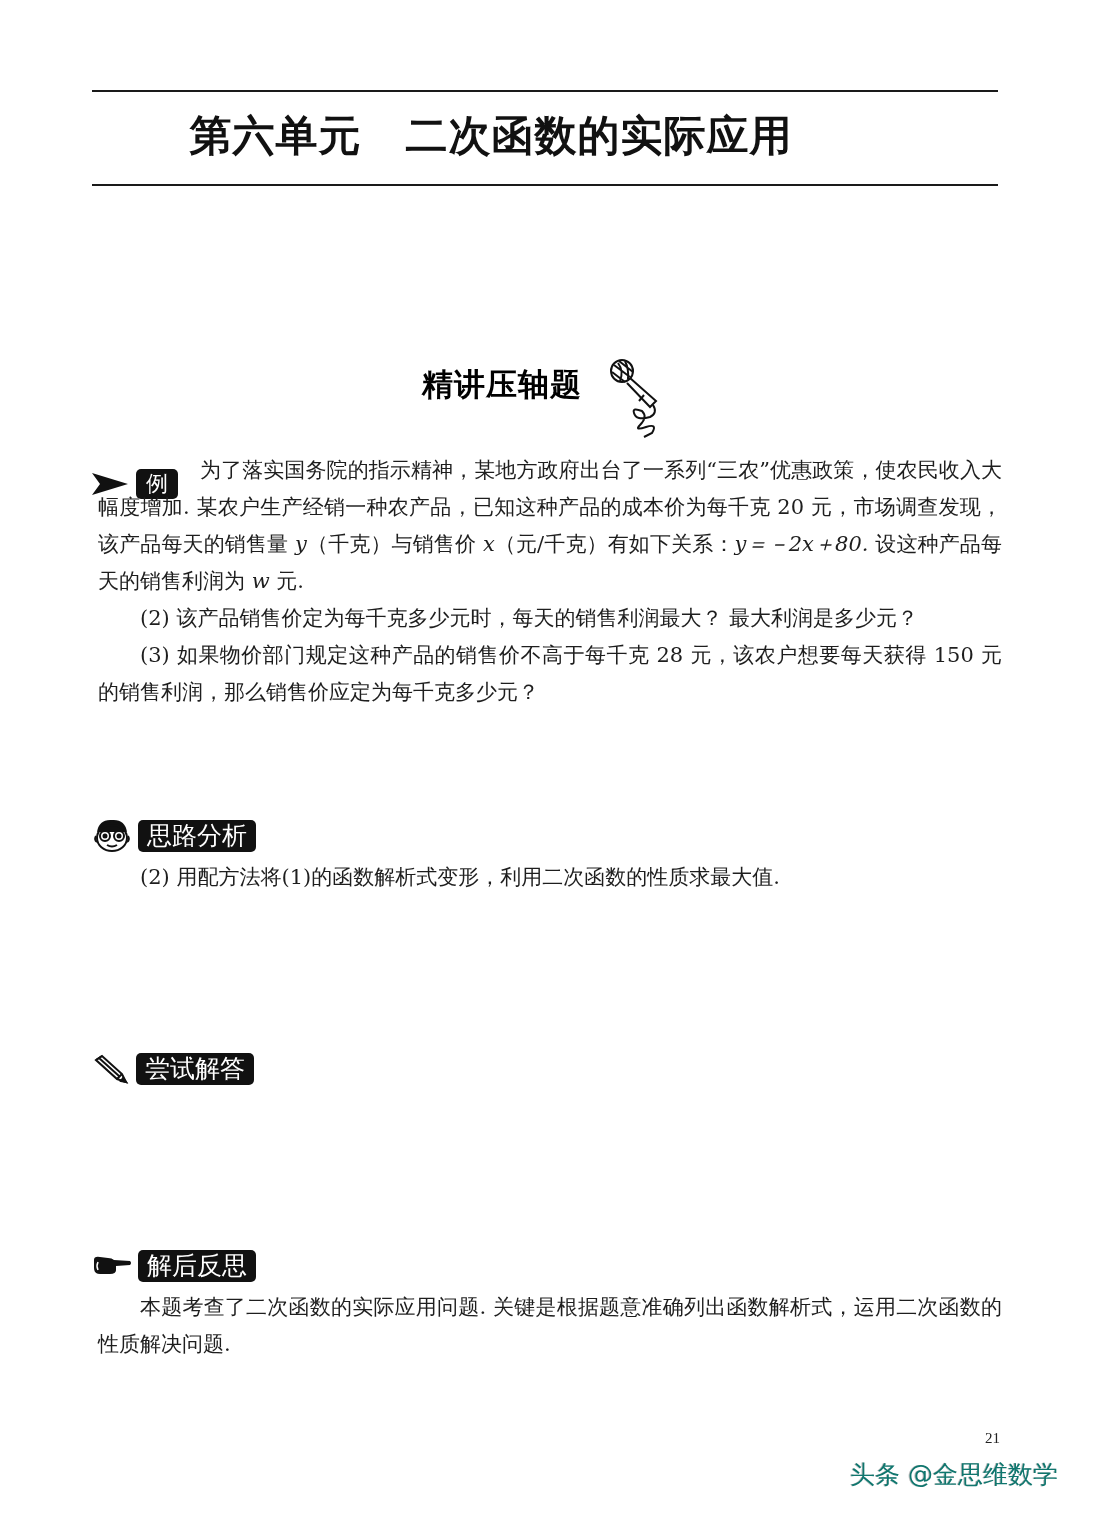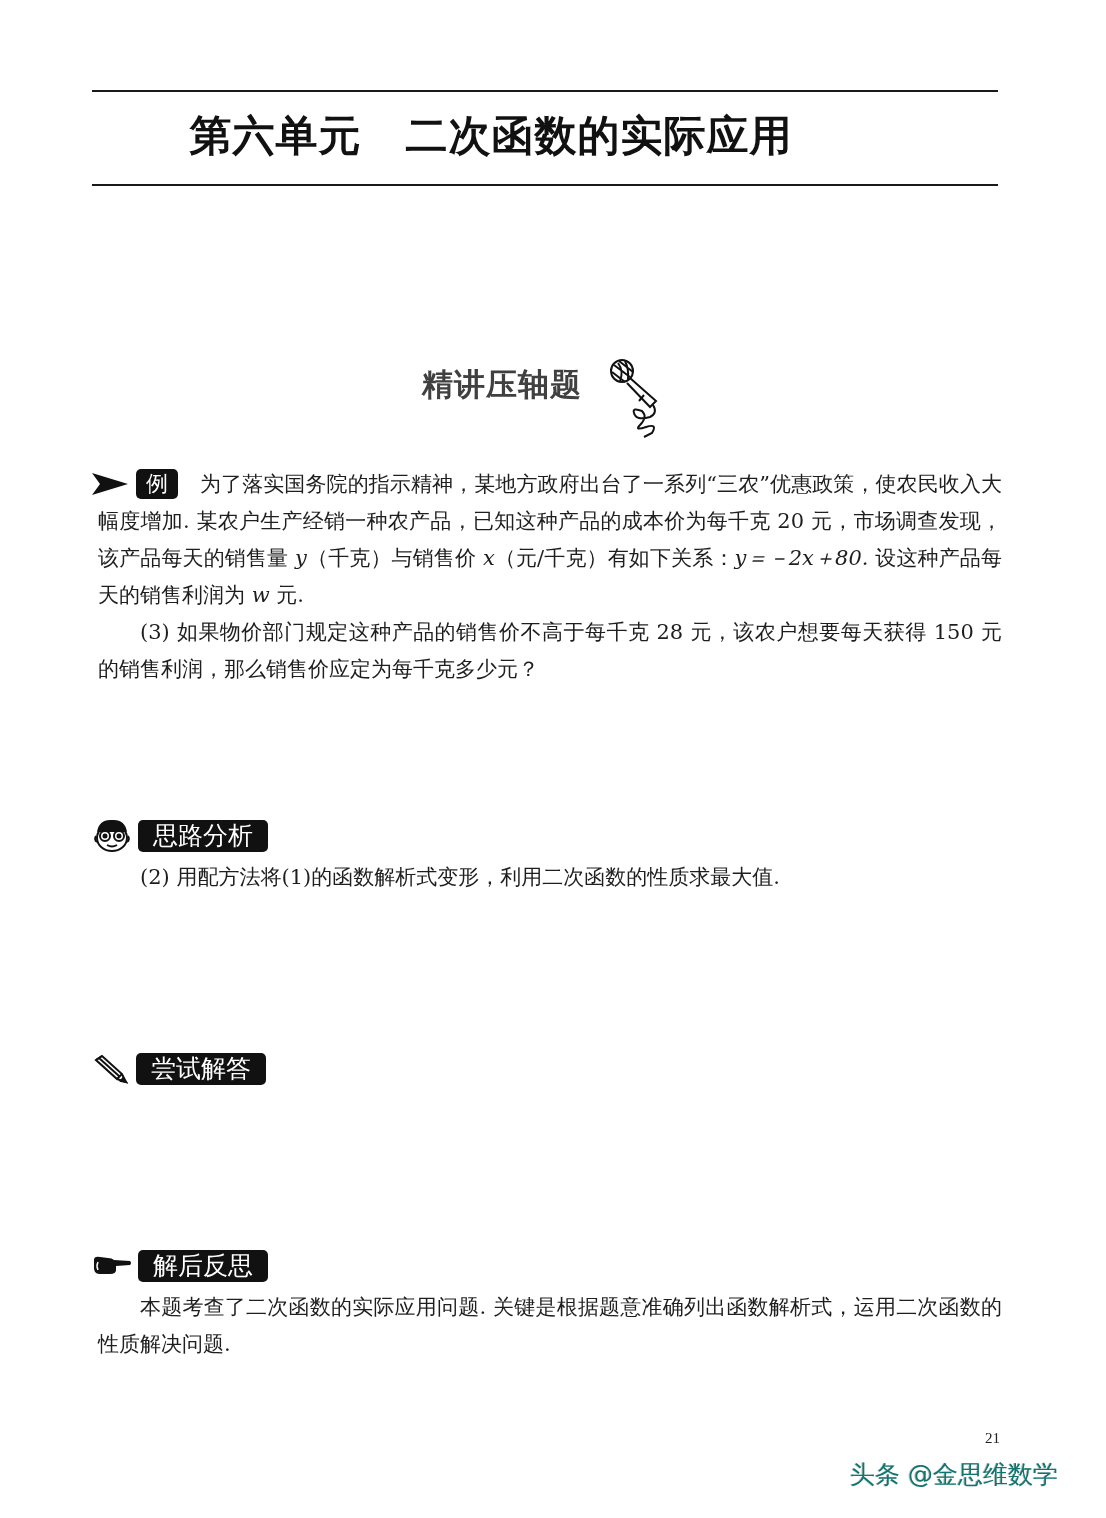--- a/index.html
+++ b/index.html
@@ -11,40 +11,40 @@
   .rule { position: absolute; left: 92px; width: 906px; height: 2px; background: #1a1a1a; }
   .unit-title {
     position: absolute; top: 108px; left: 0; width: 982px; text-align: center;
     font-family: "DejaVu Sans", "Liberation Sans", sans-serif;
     font-size: 42px; font-weight: bold; letter-spacing: 1px; color: #111;
   }
   .unit-title .gap { display: inline-block; width: 44px; }
   .section-title {
     position: absolute; top: 364px; left: 422px;
     font-family: "DejaVu Sans", "Liberation Sans", sans-serif;
-    font-size: 31px; font-weight: bold; color: #404040; letter-spacing: 1px;
+    font-size: 31px; font-weight: bold; color: #000000; letter-spacing: 1px;
   }
   .mic { position: absolute; top: 355px; left: 606px; width: 66px; height: 84px; }
   .para {
     position: absolute; left: 98px; width: 904px;
     font-size: 21px; line-height: 37px; color: #1e1e1e;
   }
   .para p { margin: 0; text-align: justify; }
   .indent { text-indent: 42px; }
   .math { font-style: italic; font-family: "DejaVu Serif", "Liberation Serif", serif; }
   .badge {
     display: inline-block; background: #111; color: #fff; border-radius: 5px;
     font-family: "DejaVu Sans", "Liberation Sans", sans-serif;
     padding: 0 8px; line-height: 30px; height: 30px; vertical-align: middle;
   }
   .example-head { position: absolute; top: 469px; left: 92px; display: flex; align-items: center; }
   .arrow { width: 36px; height: 26px; }
   .example-badge { font-size: 22px; margin-left: 8px; padding: 0 10px; }
   .section-head { position: absolute; left: 92px; display: flex; align-items: center; }
-  .section-head .badge { font-size: 25px; padding: 0 15px; height: 32px; line-height: 32px; margin-left: 6px; }
+  .section-head .badge { font-size: 25px; padding: 0 9px; height: 32px; line-height: 32px; margin-left: 6px; }
   .page-number {
     position: absolute; top: 1430px; left: 985px;
     font-family: Liberation Serif, serif; font-size: 15px; color: #222;
   }
   .watermark {
     position: absolute; top: 1458px; left: 850px;
     font-family: "DejaVu Sans", "Liberation Sans", sans-serif; font-size: 25px; color: #0f766e;
     text-shadow: 1px 1px 0 #fff, -1px 0 0 #bbb;
   }
 </style>
@@ -66,23 +66,27 @@
   <path d="M47 50 Q52 58 44 62 Q30 66 28 58 Q26 52 36 56 Q42 62 34 70 Q28 76 40 72 Q52 68 46 78 L38 82"></path>
 </svg>
 
 <div class="example-head">
   <svg class="arrow" viewBox="0 0 36 26">
       <path d="M0 2 L36 13 L0 24 L8 13 Z" fill="#111"></path>
     </svg>
   <span class="badge example-badge">例</span>
 </div>
 
-<div class="para" style="top:466px;">
+<div class="para" style="top:452px;">
   <p style="text-indent:102px;">
     <span>为了落实国务院的指示精神，某地方政府出台了一系列“三农”优惠政策，使农民收入大幅度增加. 某农户生产经销一种农产品，已知这种产品的成本价为每千克 20 元，市场调查发现，该产品每天的销售量 </span><span class="math">y</span><span>（千克）与销售价 </span><span class="math">x</span><span>（元/千克）有如下关系：</span><span class="math">y＝－2x＋80.</span><span> 设这种产品每天的销售利润为 </span><span class="math">w</span><span> 元.</span>
+  </p>
+  <p class="indent">
+    <span>(2)</span>
+    <span>该产品销售价定为每千克多少元时，每天的销售利润最大？ 最大利润是多少元？</span>
   </p>
   <p class="indent">
     <span>(3)</span>
     <span>如果物价部门规定这种产品的销售价不高于每千克 28 元，该农户想要每天获得 150 元的销售利润，那么销售价应定为每千克多少元？</span>
   </p>
 </div>
 
 <div class="section-head" style="top:818px;">
   <svg width="40" height="36" viewBox="0 0 40 36" fill="none" stroke="#111" stroke-width="2">
     <path d="M6 14 Q8 2 20 3 Q32 2 34 14" fill="#111"></path>

